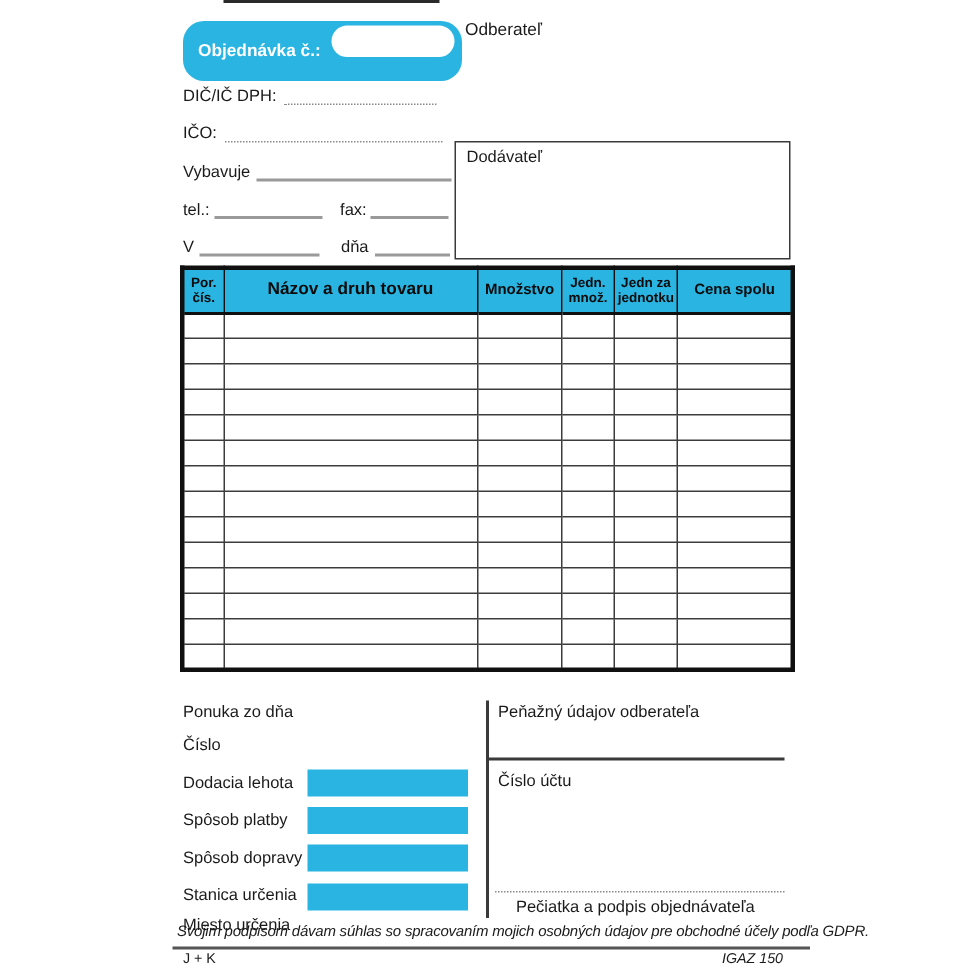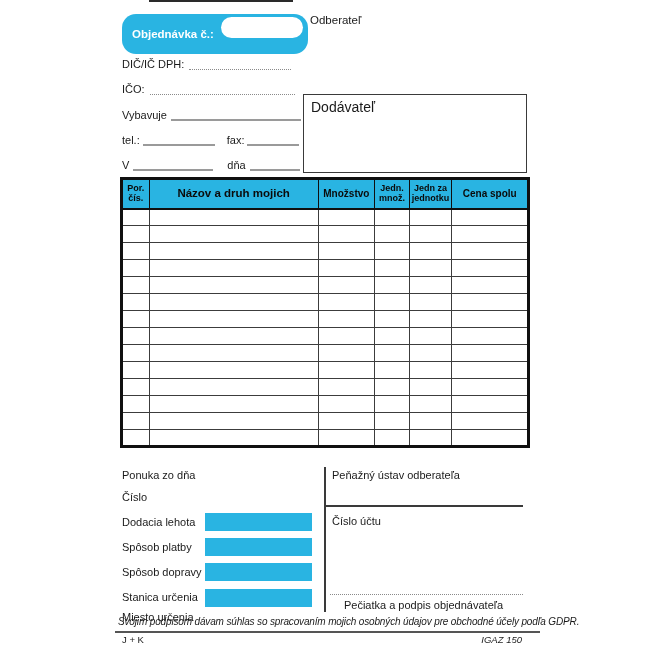--- a/index.html
+++ b/index.html
@@ -20,21 +20,21 @@
 
   
   .info-row { position: absolute; left: 122px; font-size: 11px; display: flex; align-items: flex-end; }
   .lbl-b { font-weight: normal; white-space: nowrap; }
   .lbl { white-space: nowrap; }
   .dotline { border-bottom: 1.5px dotted #8a8a8a; height: 12px; display: inline-block; }
   .solidline { border-bottom: 2px solid #9a9a9a; height: 12px; display: inline-block; }
 
   .dodavatel-box { position: absolute; left: 303px; top: 94px; width: 224px; height: 79px;
                    border: 1.5px solid #3a3a3a; background: #fff; }
-  .dodavatel-box .box-label { font-size: 14px; padding: 4px 7px; }
+  .dodavatel-box .box-label { font-size: 11px; padding: 4px 7px; }
 
   
   table.items { position: absolute; left: 120px; top: 177px; width: 410px;
                 border-collapse: collapse; border: 3px solid #101010; table-layout: fixed; }
   table.items th { background: var(--accent); color: #0b0b0b; border: 1px solid #101010;
                    border-bottom: 2.5px solid #101010; font-weight: bold; text-align: center;
                    vertical-align: middle; height: 30px; padding: 1px 2px; line-height: 1.1; }
   table.items th.small { font-size: 9px; }
   table.items th.big { font-size: 11.5px; }
   table.items th.mid { font-size: 10px; }
@@ -104,21 +104,21 @@
       <col style="width:6.8%">
         <col style="width:41.5%">
         <col style="width:13.9%">
       <col style="width:8.5%">
         <col style="width:10.5%">
         <col style="width:18.8%">
     </colgroup>
     <thead>
       <tr>
         <th class="small">Por. čís.</th>
-        <th class="big">Názov a druh mojich</th>
+        <th class="big">Názov a druh tovaru</th>
         <th class="mid">Množstvo</th>
         <th class="small">Jedn. množ.</th>
         <th class="small">Jedn za jednotku</th>
         <th class="mid">Cena spolu</th>
       </tr>
     </thead>
     <tbody>
       <tr>
           <td></td>
           <td></td>
@@ -245,21 +245,21 @@
 
   <div class="detail-label" style="left:122px; top:566px;">Spôsob dopravy</div>
   <div class="cyan-bar" style="left:205px; top:563px;"></div>
 
   <div class="detail-label" style="left:122px; top:591px;">Stanica určenia</div>
   <div class="cyan-bar" style="left:205px; top:589px;"></div>
 
   <div class="detail-label" style="left:122px; top:611px;">Miesto určenia</div>
 
   <div class="v-divider"></div>
-  <div class="detail-label" style="left:332px; top:469px;">Peňažný ústav odberateľa</div>
+  <div class="detail-label" style="left:332px; top:469px;">Peňažný údajov odberateľa</div>
   <div class="h-rule"></div>
   <div class="detail-label" style="left:332px; top:515px;">Číslo účtu</div>
   <div class="dotted-rule"></div>
   <div class="signature-label">Pečiatka a podpis objednávateľa</div>
 
   <div class="gdpr">Svojim podpisom dávam súhlas so spracovaním mojich osobných údajov pre obchodné účely podľa GDPR.</div>
   <div class="footer-rule"></div>
   <div class="footer-left">J + K</div>
   <div class="footer-right">IGAZ 150</div>
 

